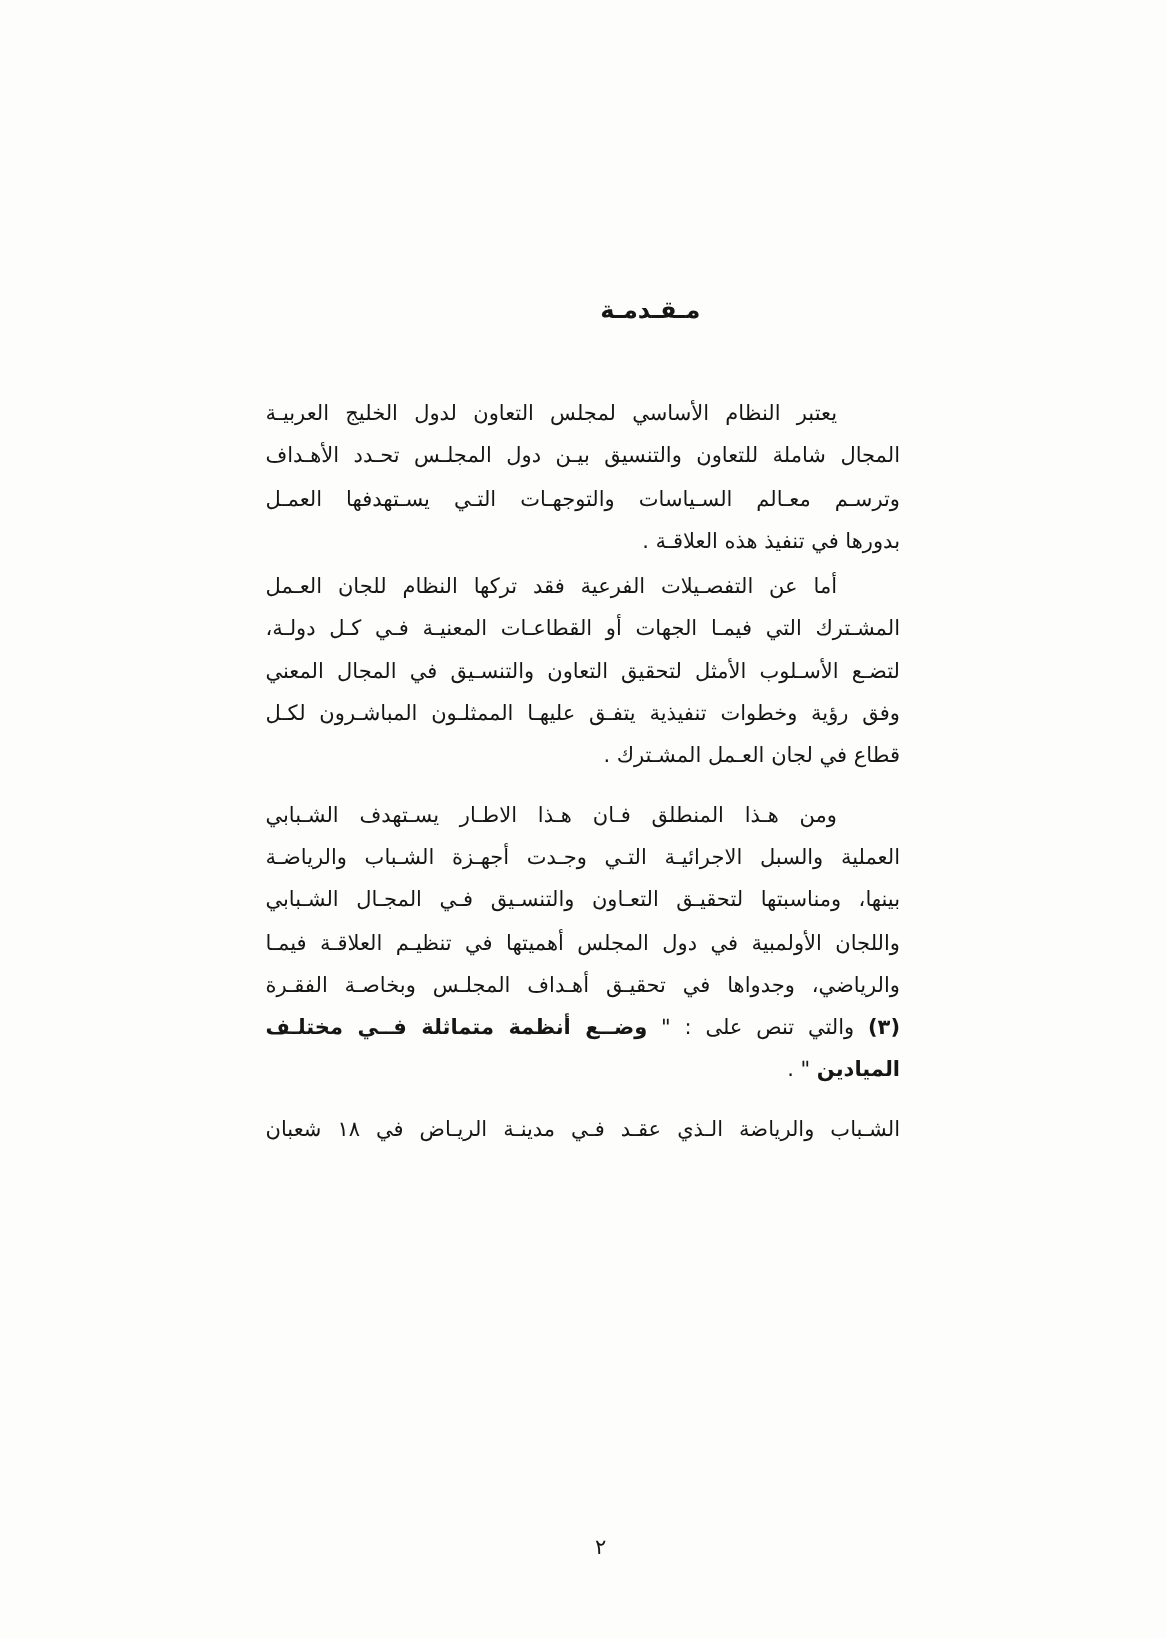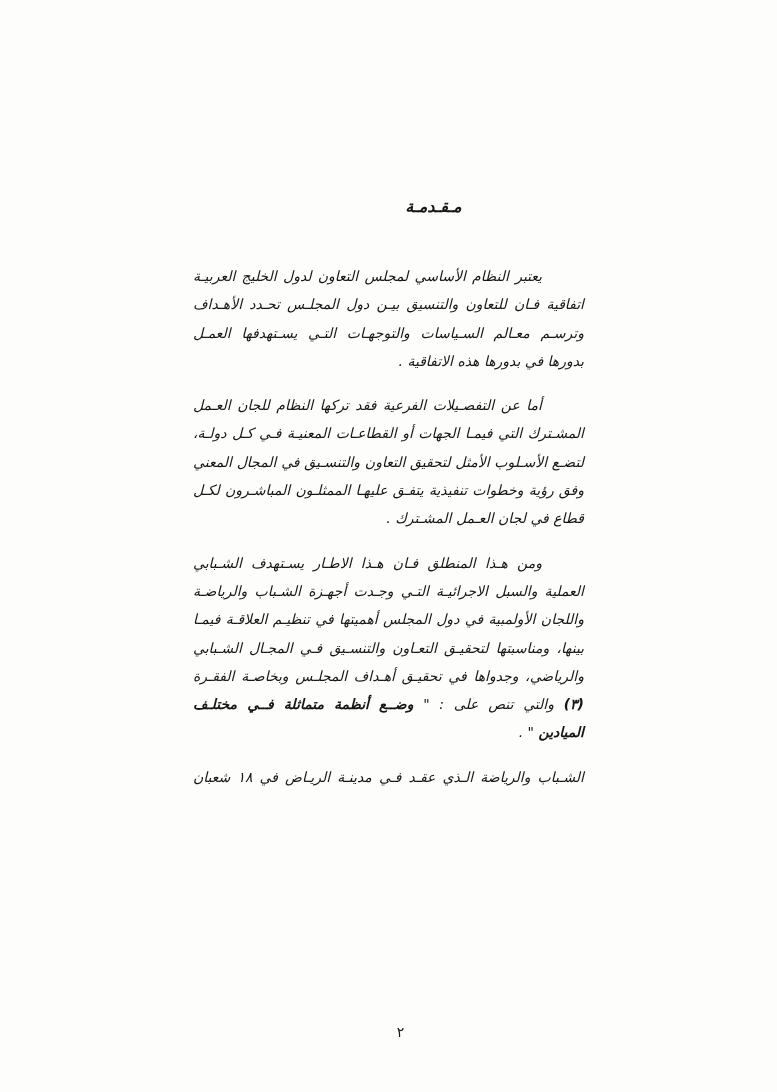--- a/index.html
+++ b/index.html
@@ -22,23 +22,22 @@
     direction: rtl;
   }
   .doc-title {
     margin-top: 196px;
     margin-bottom: 44px;
     padding-left: 90px;            
     text-align: center;
     font-size: 16px;
     line-height: 22px;
     font-weight: bold;
-    font-style: italic;
   }
-  .para { margin: 16px; font-style: italic; }
+  .para { margin: 0; }
   .para + .para { margin-top: 2px; }
   .para.gap { margin-top: 11px; }
   .line {
     font-size: 14px;
     line-height: 28.3px;
     text-align: justify;
     text-align-last: justify;
   }
   .line.indent { padding-right: 42px; }
   .line.short {
@@ -60,38 +59,38 @@
 </head>
 <body>
 
 <div class="page">
   <div class="content">
 
     <div class="doc-title">مـقـدمـة</div>
 
     <div class="para">
       <div class="line indent">يعتبر النظام الأساسي لمجلس التعاون لدول الخليج العربيـة</div>
-      <div class="line">اتفاقية فـان للتعاون والتنسيق بيـن دول المجلـس تحـدد الأهـداف</div>
+      <div class="line">المجال شاملة للتعاون والتنسيق بيـن دول المجلـس تحـدد الأهـداف</div>
       <div class="line">وترسـم معـالم السـياسات والتوجهـات التـي يسـتهدفها العمـل</div>
-      <div class="line short">بدورها في بدورها هذه الاتفاقية .</div>
+      <div class="line short">بدورها في تنفيذ هذه العلاقـة .</div>
     </div>
 
     <div class="para">
       <div class="line indent">أما عن التفصـيلات الفرعية فقد تركها النظام للجان العـمل</div>
       <div class="line">المشـترك التي فيمـا الجهات أو القطاعـات المعنيـة فـي كـل دولـة،</div>
       <div class="line">لتضـع الأسـلوب الأمثل لتحقيق التعاون والتنسـيق في المجال المعني</div>
       <div class="line">وفق رؤية وخطوات تنفيذية يتفـق عليهـا الممثلـون المباشـرون لكـل</div>
       <div class="line short">قطاع  في لجان العـمل المشـترك .</div>
     </div>
 
     <div class="para gap">
       <div class="line indent">ومن هـذا المنطلق فـان هـذا الاطـار يسـتهدف الشـبابي</div>
       <div class="line">العملية والسبل الاجرائيـة التـي وجـدت أجهـزة الشـباب والرياضـة</div>
+      <div class="line">بينها، ومناسبتها لتحقيـق التعـاون والتنسـيق فـي المجـال الشـبابي</div>
       <div class="line">واللجان الأولمبية في دول المجلس أهميتها في  تنظيـم العلاقـة فيمـا</div>
-      <div class="line">بينها، ومناسبتها لتحقيـق التعـاون والتنسـيق فـي المجـال الشـبابي</div>
       <div class="line">والرياضي، وجدواها في تحقيـق أهـداف المجلـس وبخاصـة الفقـرة</div>
       <div class="line"><span class="b">(٣)</span><span> والتي تنص على : " </span><span class="b">وضــع أنظمة متماثلة فــي مختلـف</span></div>
       <div class="line short"><span class="b">الميادين</span><span> " .</span></div>
     </div>
 
     <div class="para gap">
       <div class="line">الشـباب  والرياضة الـذي عقـد فـي مدينـة الريـاض في ١٨ شعبان</div>
     </div>
 
   </div>

